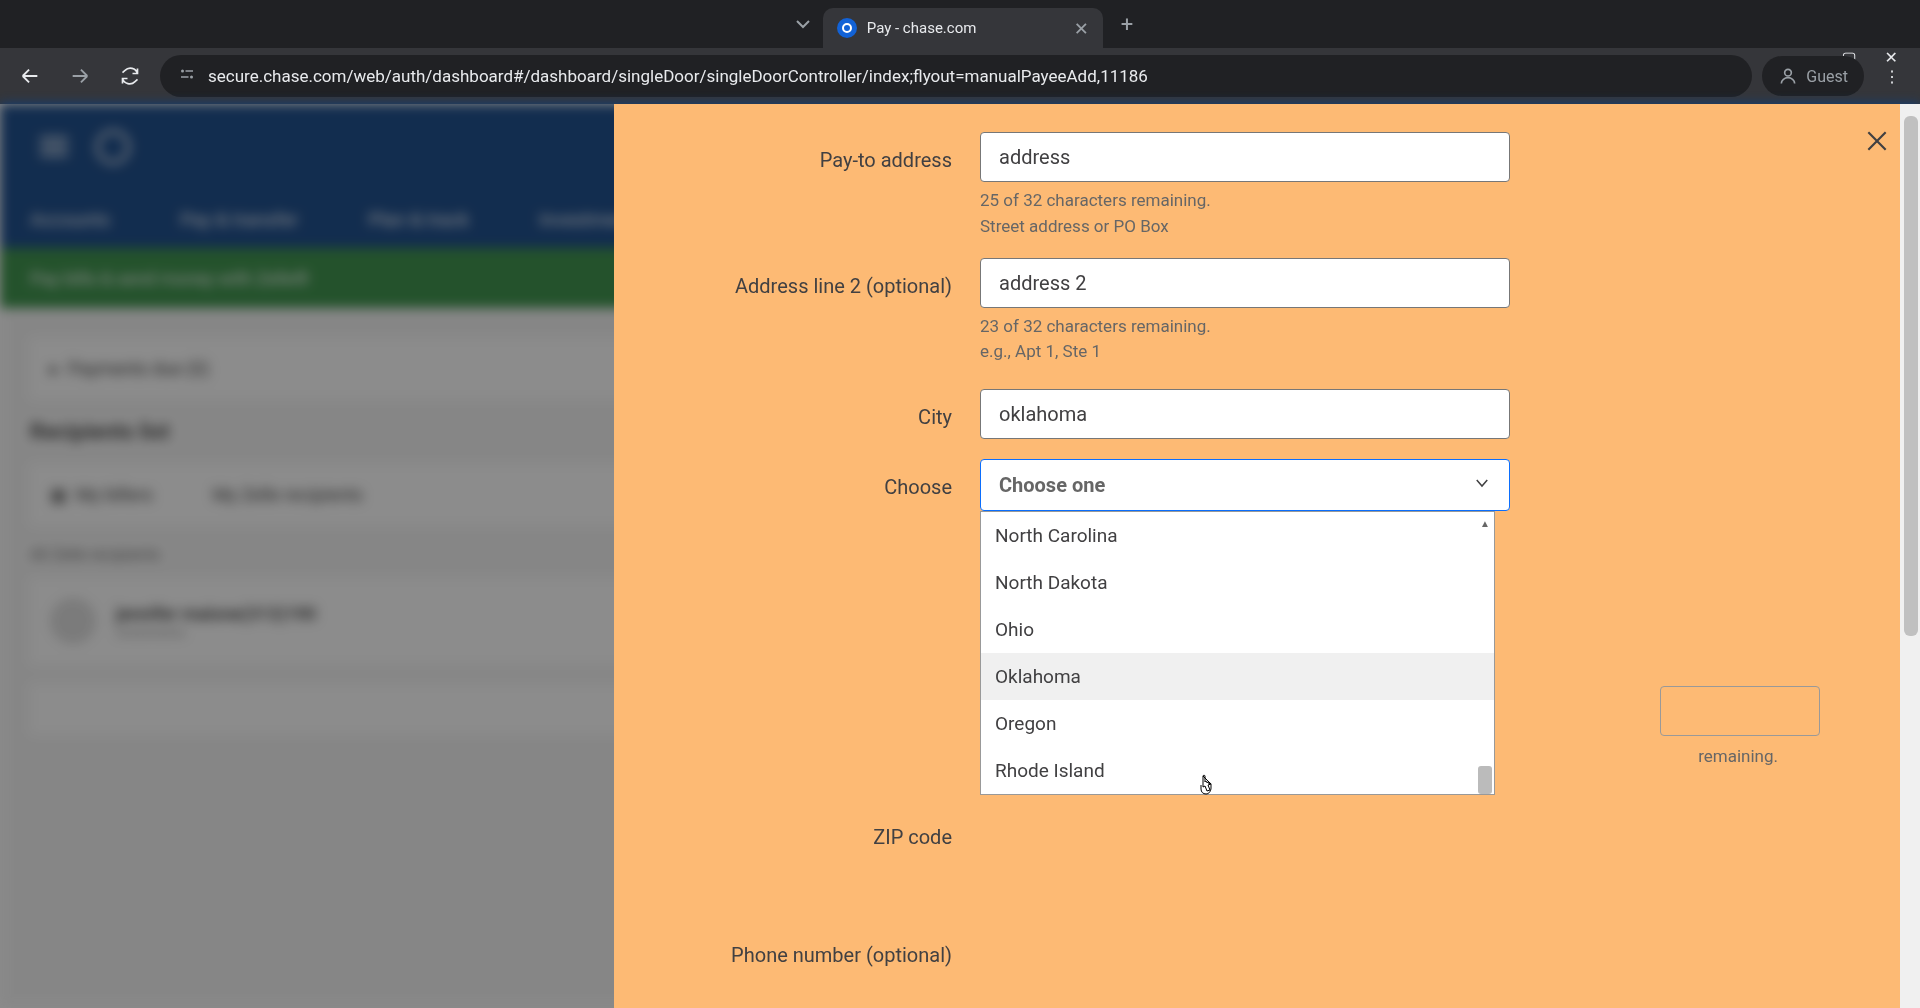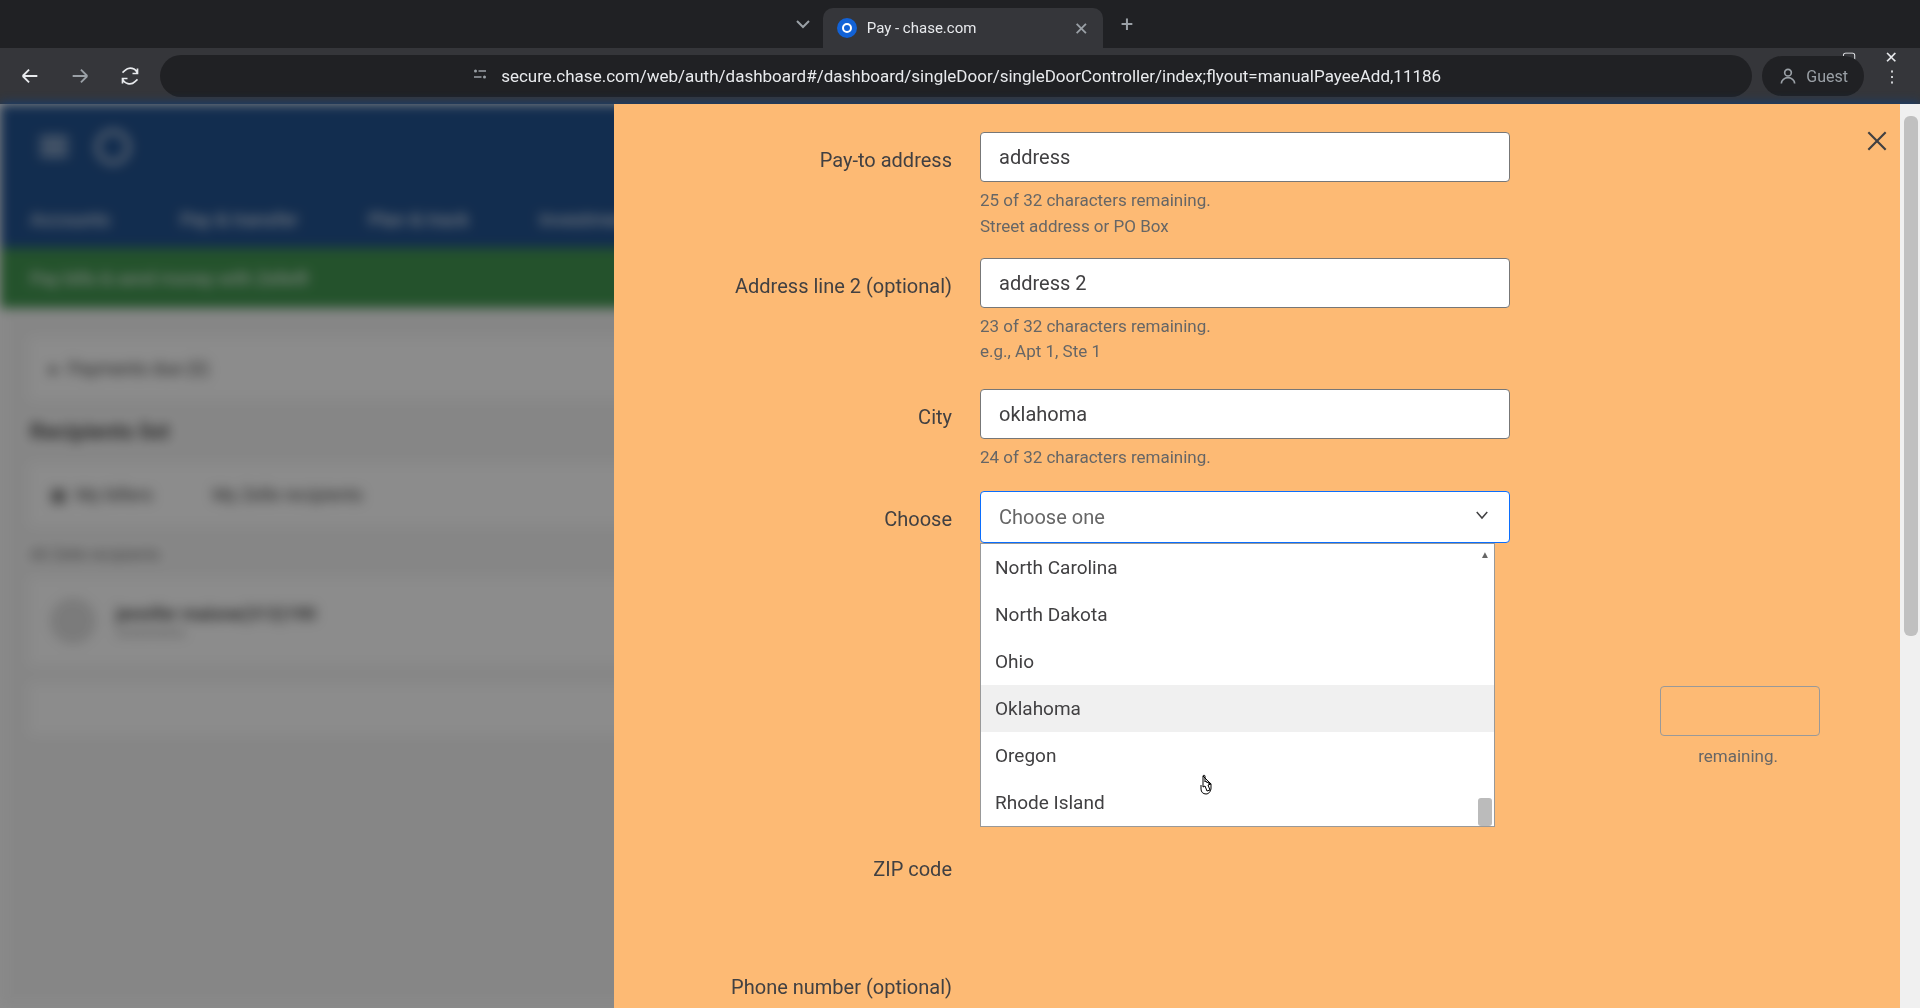--- a/index.html
+++ b/index.html
@@ -14,21 +14,21 @@
 .tab-favicon-inner { width: 10px; height: 10px; border: 2px solid #fff; border-radius: 50%; }
 .tab-title { color: #e8eaed; font-size: 15px; flex: 1; }
 .tab-close { color: #9aa0a6; cursor: pointer; font-size: 18px; }
 .tab-add { color: #9aa0a6; margin-left: 14px; font-size: 22px; cursor: pointer; }
 .window-controls { margin-left: auto; display: flex; gap: 28px; padding-right: 14px; }
 .win-btn { color: #e8eaed; cursor: pointer; }
 
 .addrbar { height: 56px; background: #35363a; display: flex; align-items: center; padding: 0 10px; gap: 10px; }
 .nav-btn { width: 40px; height: 40px; display: flex; align-items: center; justify-content: center; color: #9aa0a6; border-radius: 50%; cursor: pointer; }
 .nav-btn.active { color: #e8eaed; }
-.url-input { flex: 1; background: #202124; border-radius: 24px; height: 42px; display: flex; align-items: center; padding: 0 18px; gap: 12px; justify-content: center; }
+.url-input { flex: 1; background: #202124; border-radius: 24px; height: 42px; display: flex; align-items: center; padding: 0 18px; gap: 12px; }
 .lock-icon { color: #9aa0a6; }
 .url-text { color: #e8eaed; font-size: 17px; }
 .guest-pill { display: flex; align-items: center; gap: 8px; background: #202124; border-radius: 20px; padding: 10px 16px; color: #9aa0a6; cursor: pointer; }
 .menu-dots { color: #e8eaed; padding: 0 10px; cursor: pointer; }
 
 
 .viewport { position: relative; width: 100%; height: calc(100% - 104px); background: #fff; }
 
 
 .bg-blur { position: absolute; inset: 0; filter: blur(6px); opacity: 0.9; }
@@ -47,21 +47,21 @@
 .flyout { position: absolute; right: 0; top: 0; bottom: 0; width: 1306px; background: #fdba74; padding: 28px 56px 0 56px; overflow: hidden; }
 .close-btn { position: absolute; right: 30px; top: 22px; cursor: pointer; color: #414042; font-size: 30px; }
 
 .form-row { display: flex; align-items: flex-start; margin-bottom: 8px; }
 .form-label { width: 310px; text-align: right; padding-right: 28px; padding-top: 14px; font-size: 20px; color: #414042; line-height: 1.4; }
 .form-field { width: 530px; }
 .text-input { width: 100%; height: 50px; border: 1px solid #777; border-radius: 4px; padding: 0 18px; font-size: 20px; color: #414042; }
 .hint { font-size: 17px; color: #666; margin-top: 6px; line-height: 1.5; }
 .hint2 { font-size: 17px; color: #666; margin-top: 2px; }
 
-.select-box { width: 100%; height: 52px; border: 1.5px solid #0b6efd; border-radius: 4px; padding: 0 18px; font-size: 20px; color: #666; display: flex; align-items: center; justify-content: space-between; cursor: pointer; background: #fff; }
+.select-box { width: 100%; height: 52px; border: 1.5px solid #0b6efd; border-radius: 4px; padding: 0 18px; font-size: 20px; color: #666; display: flex; align-items: center; justify-content: space-between; cursor: pointer; background: #fff; font-weight: bold; }
 .chevron { color: #414042; }
 
 .dropdown-list { width: 515px; border: 1px solid #999; background: #fff; max-height: 360px; overflow-y: auto; position: relative; }
 .dropdown-item { padding: 12px 14px; font-size: 19px; color: #414042; cursor: pointer; }
 .dropdown-item.hover { background: #f0f0f0; }
 .scroll-indicator { position: absolute; right: 0; top: 2px; width: 18px; height: 18px; display: flex; align-items: center; justify-content: center; color: #666; font-size: 10px; }
 .scroll-track { position: absolute; right: 2px; bottom: 0; width: 14px; height: 28px; background: #bbb; border-radius: 3px; }
 
 .zip-ext { position: absolute; right: 100px; top: 582px; width: 160px; height: 50px; border: 1px solid #999; border-radius: 4px; }
 .zip-remain { position: absolute; right: 142px; top: 642px; font-size: 17px; color: #666; }
@@ -195,21 +195,20 @@
         <input class="text-input" value="address 2" style="">
         <div class="hint">23 of 32 characters remaining.</div>
         <div class="hint2">e.g., Apt 1, Ste 1</div>
       </div>
     </div>
 
     <div class="form-row" style="margin-top:28px">
       <div class="form-label">City</div>
       <div class="form-field">
         <input class="text-input" value="oklahoma" style="">
-        <div class="hint">24 of 32 characters remaining.</div>
       </div>
     </div>
 
     <div class="form-row" style="margin-top:20px">
       <div class="form-label">Choose</div>
       <div class="form-field">
         <div class="select-box">
           <span>Choose one</span>
           <span class="chevron">
             <svg width="18" height="18" viewBox="0 0 24 24">

